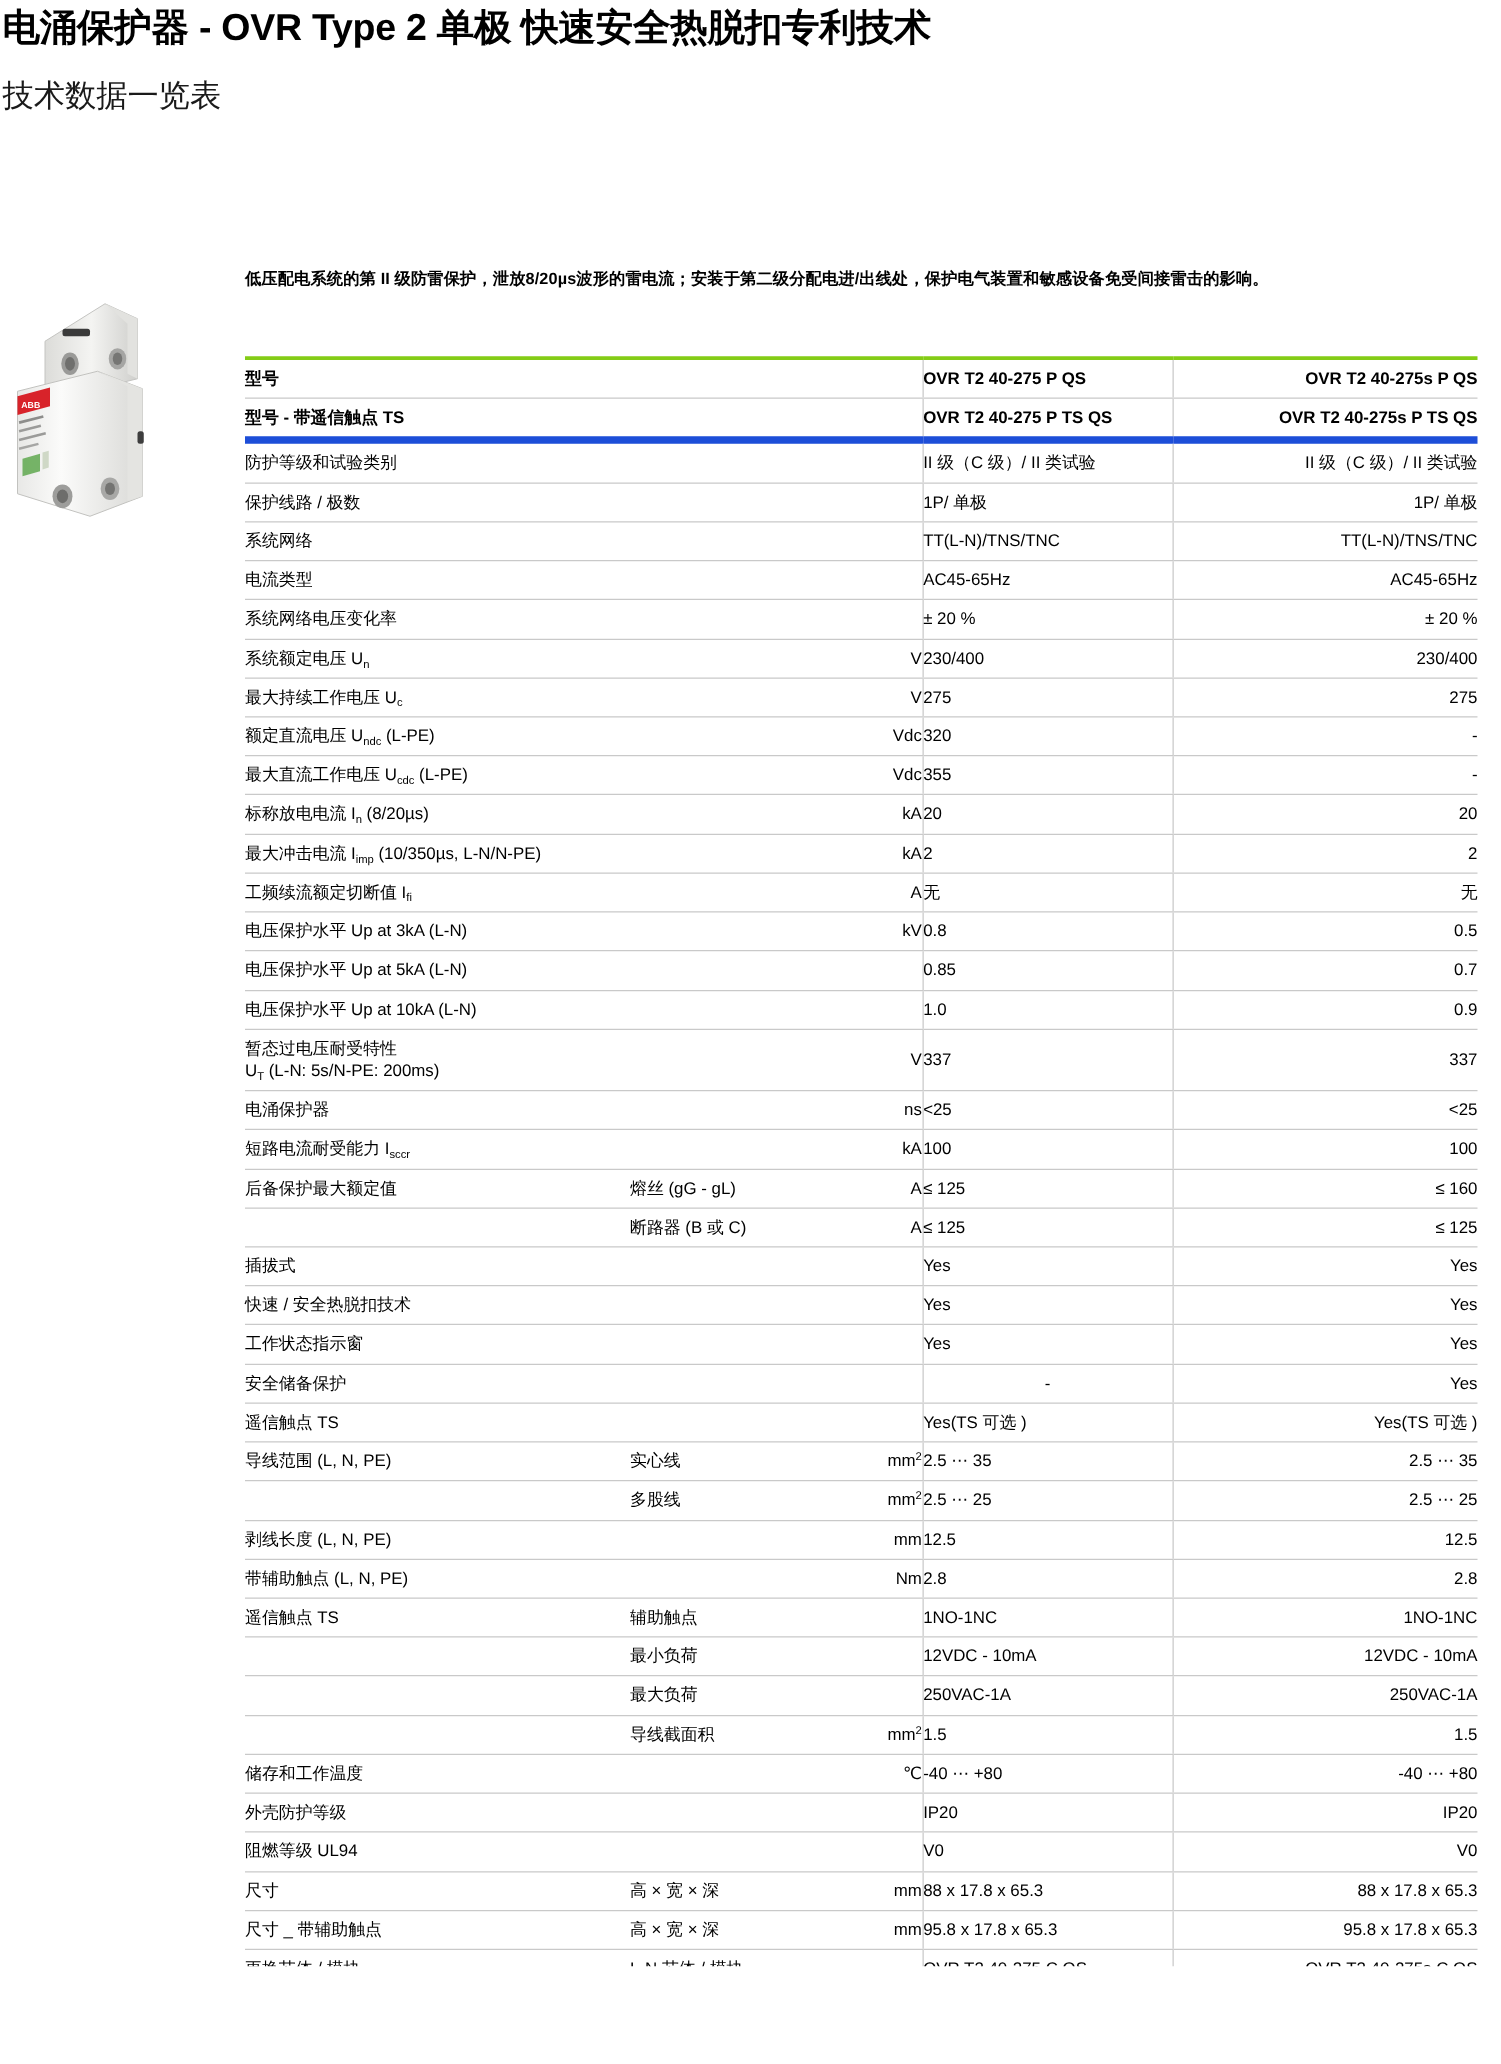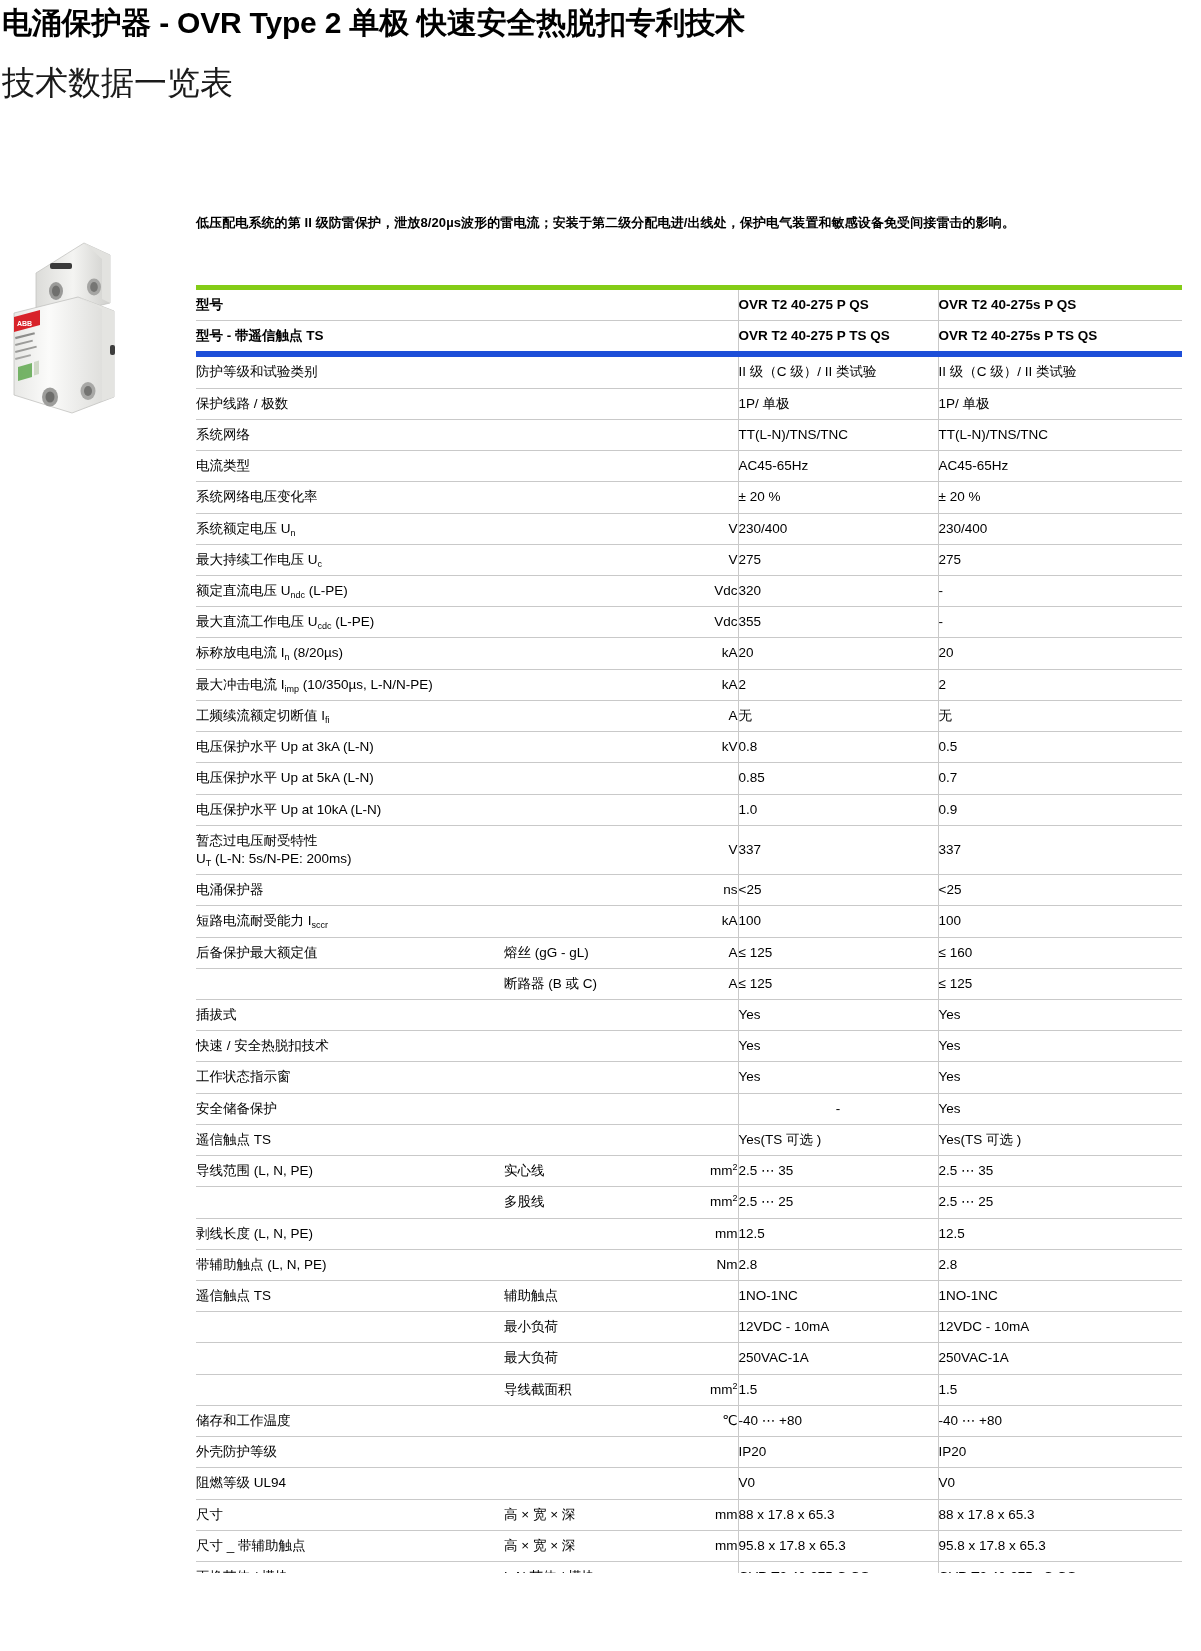--- a/index.html
+++ b/index.html
@@ -13,21 +13,21 @@
   .page { position:relative; width:1201px; height:1573px; overflow:hidden; }
 
   
   .title-main {
     position:absolute; left:2px; top:4px;
     font-size:30px; font-weight:bold; letter-spacing:-0.2px;
     white-space:nowrap; line-height:1.25;
   }
   .title-sub {
     position:absolute; left:2px; top:62px;
-    font-size:33px; font-weight:400; color:#1a1a1a;
+    font-size:25px; font-weight:400; color:#1a1a1a;
     white-space:nowrap; line-height:1.25;
   }
 
   
   .product-photo {
     position:absolute; left:6px; top:225px;
     width:170px; height:195px;
   }
   .product-photo svg { display:block; }
 
@@ -49,26 +49,26 @@
   col.c-label  { width:308px; }
   col.c-sub    { width:192px; }
   col.c-unit   { width:42px;  }
   col.c-val1   { width:200px; }
   col.c-val2   { width:244px; }
 
   td.label { padding-left:6px; padding-right:6px; }
   td.sub   { padding-left:10px; padding-right:6px; border-left:0; }
   td.unit  { text-align:right; padding-right:8px; white-space:nowrap; }
   td.val   { padding-left:9px; border-left:1px solid #c9c9c9; }
-  td.val2  { padding-left:9px; border-left:1px solid #c9c9c9; }
+  td.val2  { padding-left:9px; border-left:1px solid #c9c9c9;text-align:right; }
 
   
   td.no-b { border-bottom:0; }
   
-  tr.rule-top td { border-top:5px solid #84cc16; }
+  tr.rule-top td { border-top:3px solid #84cc16; }
   tr.rule-bot td { border-bottom:6px solid #1d4ed8;margin-top:12px; }
 
   .bold { font-weight:bold; }
   .center { text-align:center; padding-left:0; padding-right:34px; }
   sub { font-size:9px; line-height:0; vertical-align:baseline; position:relative; top:3px; }
   sup { font-size:9px; line-height:0; vertical-align:baseline; position:relative; top:-5px; }
   .l2 { line-height:1.5; }
 </style>
 </head>
 <body>

